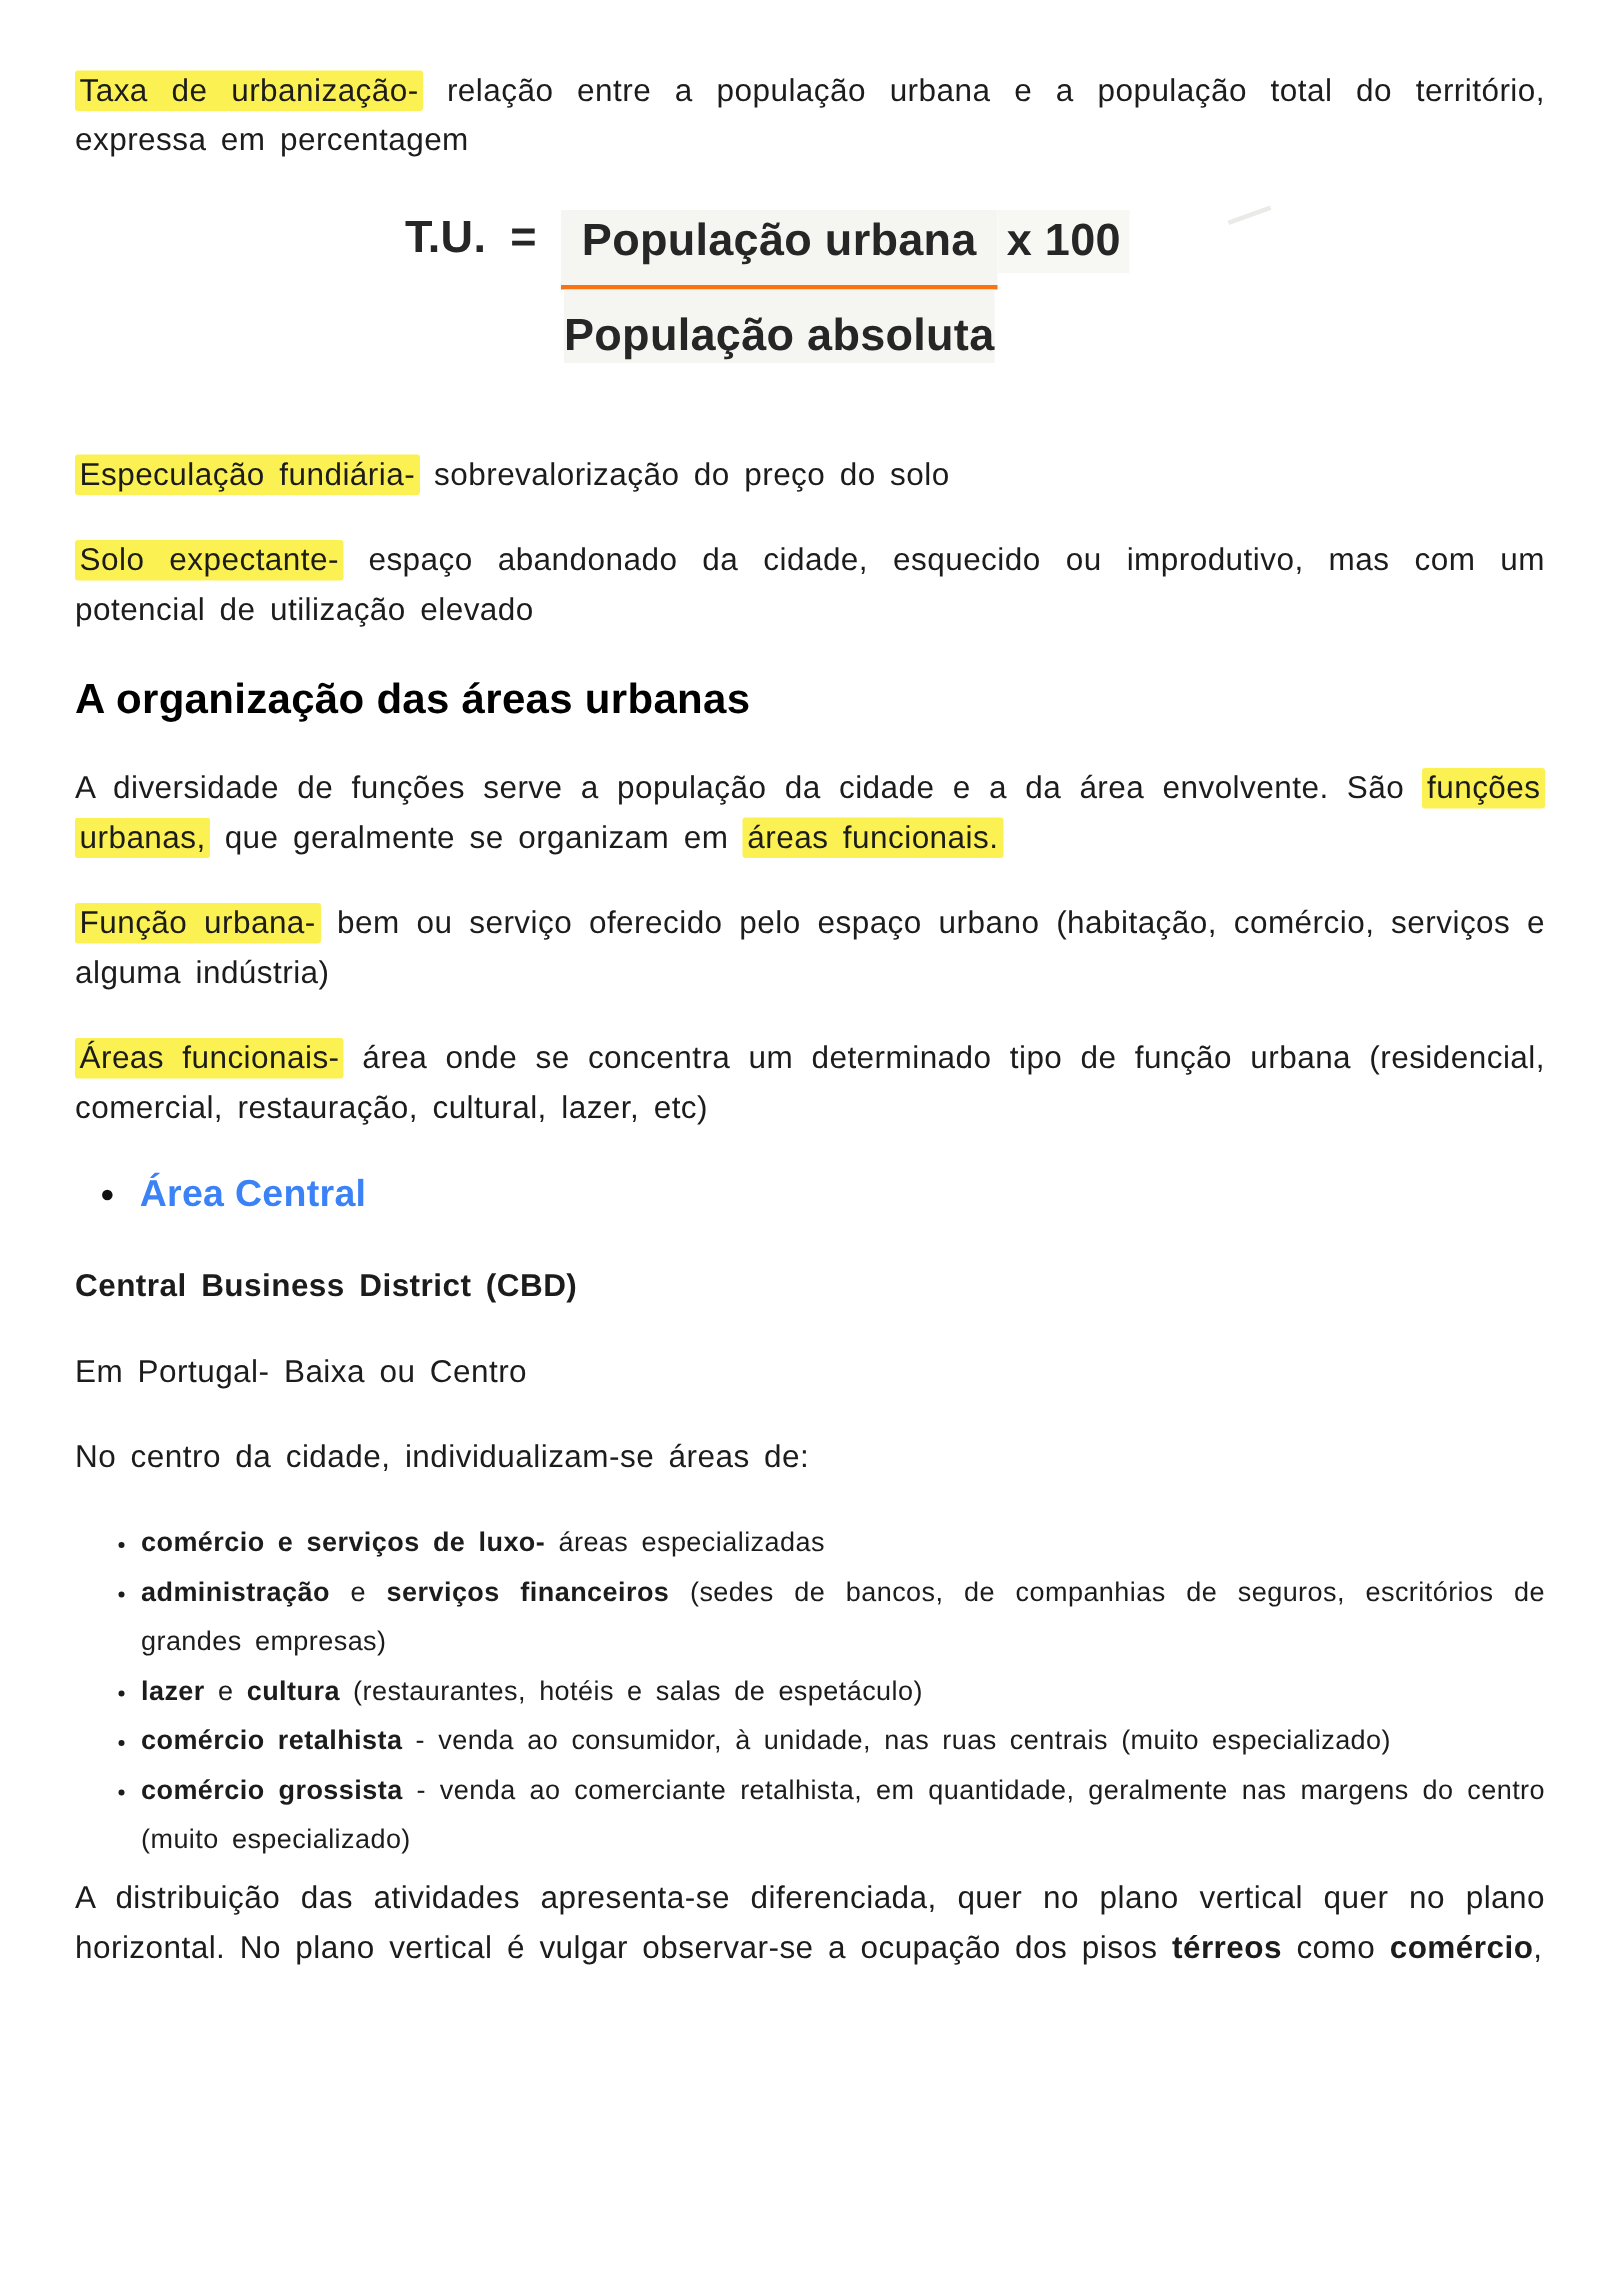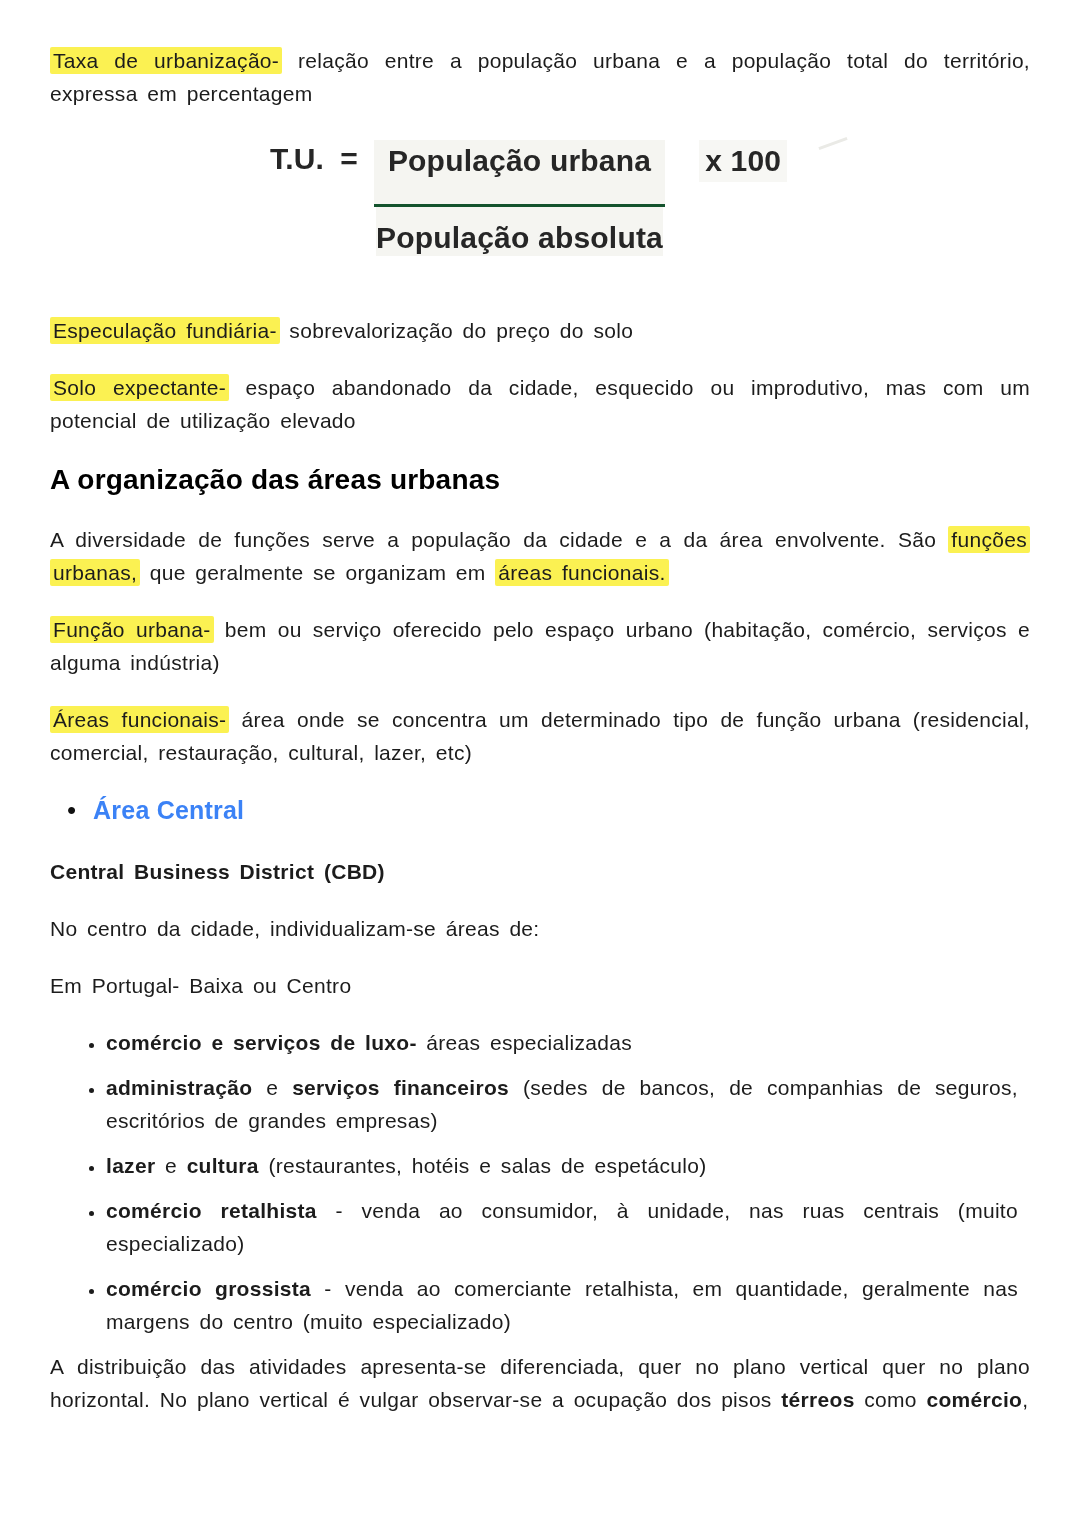--- a/index.html
+++ b/index.html
@@ -30,32 +30,32 @@
   .h2{font-size:25px;line-height:34px;font-weight:700;color:#3b82f6;margin:0;letter-spacing:0.2px;}
   
   .formula-wrap{margin:30px 0 58px 220px;position:relative;width:fit-content;}
   .formula-row{
     display:flex;align-items:flex-start;
     font-size:30px;line-height:1.25;font-weight:600;color:#262626;
     letter-spacing:0.2px;
   }
   .f-eq{margin:0 16px;}
   .frac{display:inline-flex;flex-direction:column;align-items:center;}
-  .num{padding:2px 14px 24px 14px;border-bottom:3px solid #14532d;background:#f5f5f1;}
+  .num{padding:2px 14px 10px 14px;border-bottom:3px solid #f97316;background:#f5f5f1;}
   .den{padding-top:12px;background:#f5f5f1;}
-  .f-mult{margin-left:34px;background:#f7f7f4;padding:2px 6px;}
+  .f-mult{background:#f7f7f4;padding:2px 6px;}
   .scan-artifact{
     position:absolute;top:2px;left:548px;width:30px;height:3px;
     background:#eaeae6;transform:rotate(-20deg);
   }
   
   .blist{margin:16px 0 6px 0;padding:0 0 0 44px;list-style:disc outside;}
   .blist li{
-    font-size:21px;line-height:33px;text-align:justify;
-    letter-spacing:0.3px;word-spacing:3.5px;margin:12px;
+    font-size:18px;line-height:33px;text-align:justify;
+    letter-spacing:0.3px;word-spacing:3.5px;margin:0;
   }
   .blist li::marker{color:#1c1c1c;font-size:0.85em;}
 </style>
 </head>
 <body>
 
 <main class="page">
 
   <p class="para no-gap"><mark class="hl">Taxa de urbanização-</mark><span> relação entre a população urbana e a população total do território, expressa em percentagem</span></p>
 
@@ -85,23 +85,23 @@
 
   <p class="para"><mark class="hl">Áreas funcionais-</mark><span> área onde se concentra um determinado tipo de função urbana (residencial, comercial, restauração, cultural, lazer, etc)</span></p>
 
   <div class="h2-row">
     <span class="h2-bullet">•</span>
     <h2 class="h2">Área Central</h2>
   </div>
 
   <p class="para bold">Central Business District (CBD)</p>
 
+  <p class="para">Em Portugal- Baixa ou Centro</p>
+
   <p class="para">No centro da cidade, individualizam-se áreas de:</p>
-
-  <p class="para">Em Portugal- Baixa ou Centro</p>
 
   <ul class="blist">
     <li><strong class="b">comércio e serviços de luxo-</strong><span> áreas especializadas</span></li>
     <li><strong class="b">administração</strong><span> e </span><strong class="b">serviços financeiros</strong><span> (sedes de bancos, de companhias de seguros, escritórios de grandes empresas)</span></li>
     <li><strong class="b">lazer</strong><span> e </span><strong class="b">cultura</strong><span> (restaurantes, hotéis e salas de espetáculo)</span></li>
     <li><strong class="b">comércio retalhista</strong><span> - venda ao consumidor, à unidade, nas ruas centrais (muito especializado)</span></li>
     <li><strong class="b">comércio grossista</strong><span> - venda ao comerciante retalhista, em quantidade, geralmente nas margens do centro (muito especializado)</span></li>
   </ul>
 
   <p class="para"><span>A distribuição das atividades apresenta-se diferenciada, quer no plano vertical quer no plano horizontal. No plano vertical é vulgar observar-se a ocupação dos pisos </span><strong class="b">térreos</strong><span> como </span><strong class="b">comércio</strong><span>,</span></p>

